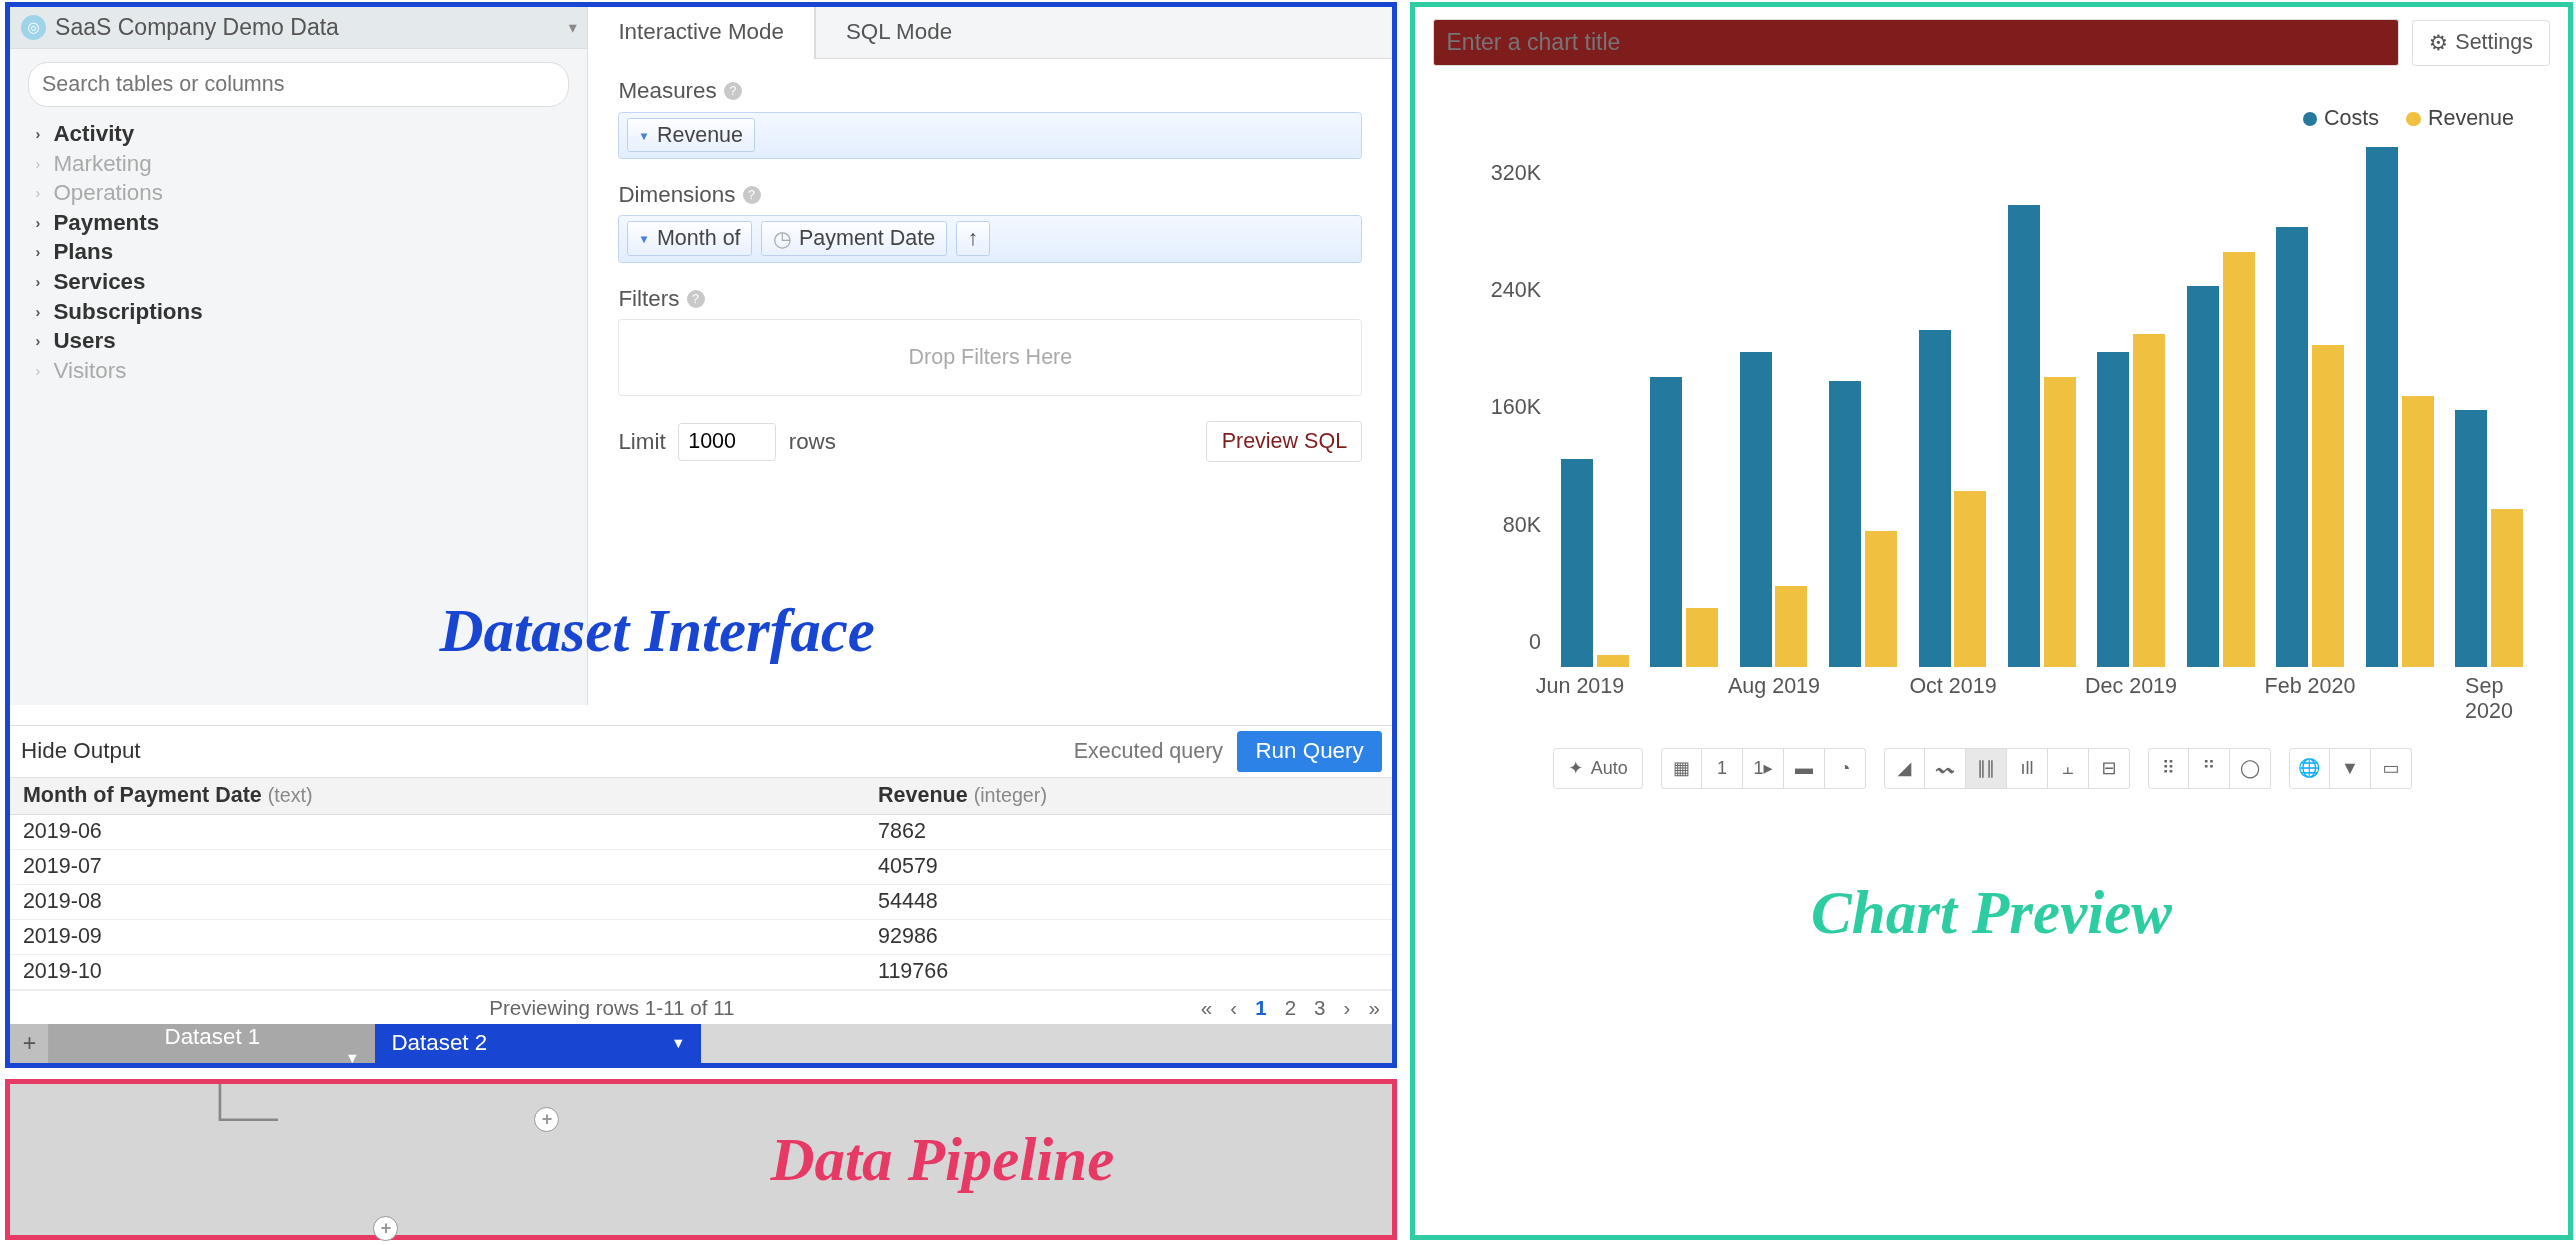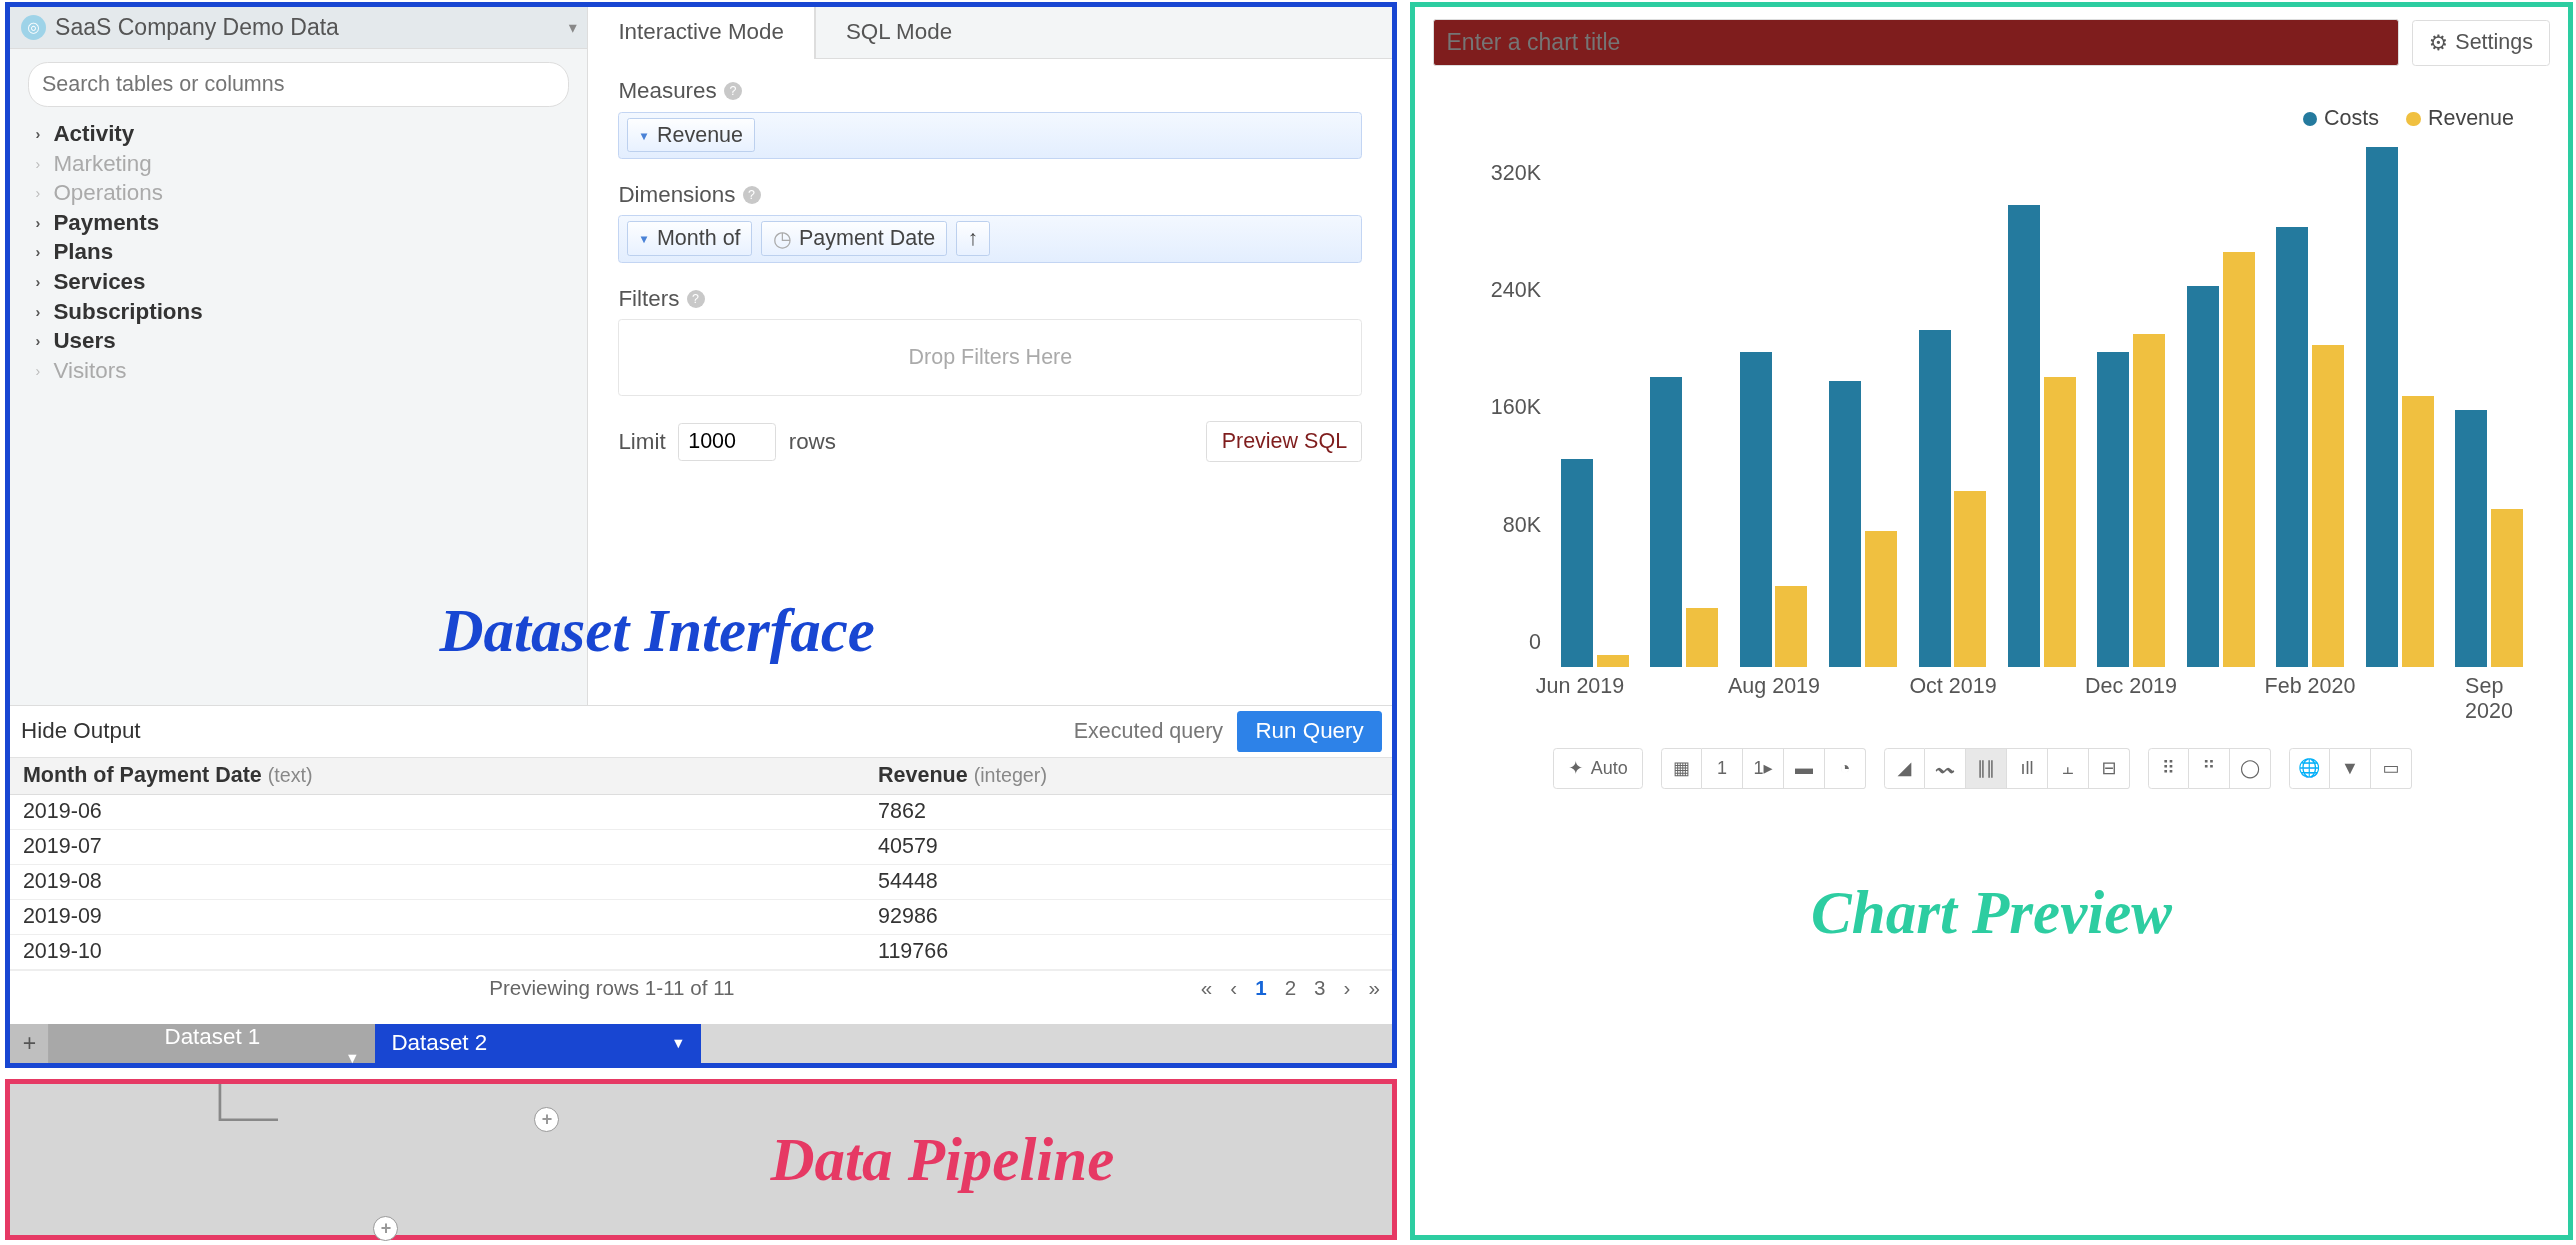--- a/index.html
+++ b/index.html
@@ -37,21 +37,21 @@
 .pill-row { border: 0.9px solid #c3d5f3; background: linear-gradient(#f3f8ff,#e3eefe); border-radius: 3.6px; padding: 5.4px 7.2px; margin-bottom: 23px; display: flex; gap: 9px; }
 .pill { border: 0.9px solid #bcd0ee; background: linear-gradient(#fdfeff,#e8f1ff); border-radius: 2.7px; padding: 3.6px 10.7px; font-size: 21.5px; color: #444; display: inline-flex; align-items: center; gap: 7.2px; }
 .pill .car { font-size: 11.6px; color: #4a82d6; }
 .filters-drop { border: 0.9px solid #e6e6e6; border-radius: 3.6px; padding: 25px; text-align: center; color: #aaa; font-size: 21.5px; margin-bottom: 25px; }
 .limit-row { display: flex; align-items: center; gap: 12.5px; font-size: 22.4px; color: #555; }
 .limit-row input { width: 98px; padding: 5.4px 9px; border: 0.9px solid #ddd; border-radius: 3.6px; font-size: 21.5px; }
 .limit-row .preview-sql { margin-left: auto; padding: 7.2px 14.3px; border: 0.9px solid #ddd; border-radius: 3.6px; background: #fff; font-size: 21.5px; color: #7f1d1d; }
 
 .ds-annot { position: absolute; left: 429px; top: 589px; font-size: 61px; font-weight: 800; color: #1846d2; font-style: italic; font-family: Georgia, serif; }
 
-.output { border-top: 0.9px solid #ddd; }
+.output { border-top: 0.9px solid #ddd; margin-top: 20px; }
 .out-bar { display: flex; align-items: center; padding: 5.4px 10.7px; border-bottom: 0.9px solid #e2e2e2; background: #fff; }
 .out-bar .hide-out { font-size: 22.4px; color: #333; }
 .out-bar .exec { margin-left: auto; font-size: 21.5px; color: #777; margin-right: 14.3px; }
 .out-bar .run { padding: 7.2px 18px; background: #2d82e8; color: #fff; border-radius: 3.6px; font-size: 22.4px; border: none; }
 .tbl { width: 100%; border-collapse: collapse; }
 .tbl th { text-align: left; padding: 5.4px 12.5px; background: #f3f3f3; border-bottom: 0.9px solid #ddd; font-size: 21.5px; font-weight: 600; }
 .tbl th .sub { font-weight: 400; color: #888; font-size: 19.7px; }
 .tbl td { padding: 4.5px 12.5px; border-bottom: 0.9px solid #eee; font-size: 21.5px; }
 .out-footer { display: flex; align-items: center; padding: 5.4px 12.5px; background: #fff; border-top: 0.9px solid #eee; font-size: 20.6px; color: #666; }
 .out-footer .info { flex: 1; text-align: center; }

